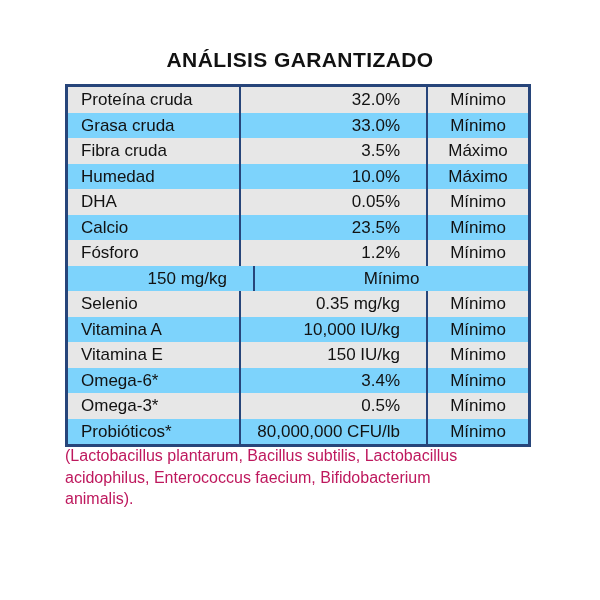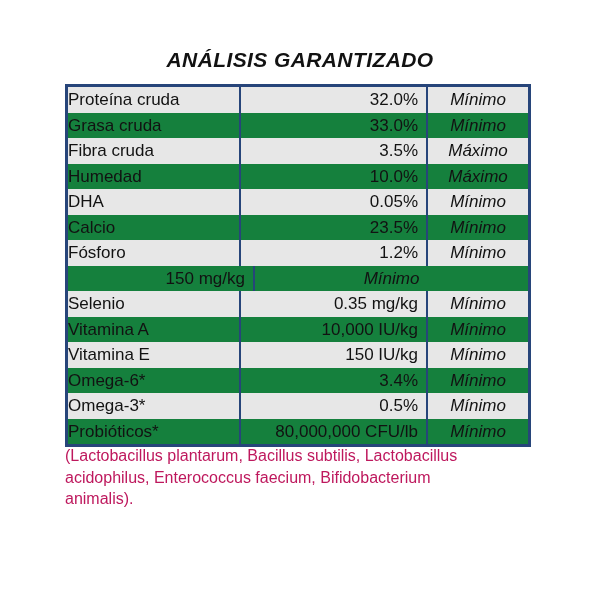--- a/index.html
+++ b/index.html
@@ -16,59 +16,58 @@
   .title {
     position: absolute;
     top: 48px;
     left: 0;
     width: 100%;
     text-align: center;
     font-size: 21px;
     font-weight: 700;
     letter-spacing: 0.4px;
     color: #121212;
-    font-style: italic;
   }
   .ga-table {
     position: absolute;
     left: 65px;
     top: 84px;
     width: 466px;
     border: 3px solid #27457A;
     background: #ffffff;
   }
   .ga-row {
     display: flex;
     height: 25.5px;
-    background: #15803d;
+    background: #7dd3fc;
   }
   .ga-row.striped { background: #E7E7E7; }
   .cell {
     display: flex;
     align-items: center;
     font-size: 17px;
     line-height: 1;
     color: #121212;
     overflow: hidden;
     white-space: nowrap;
   }
   .cell-name {
     width: 173px;
+    padding-left: 13px;
     border-right: 2px solid #27457A;
   }
   .cell-value {
     width: 187px;
     justify-content: flex-end;
-    padding-right: 8px;
+    padding-right: 26px;
     border-right: 2px solid #27457A;
   }
   .cell-limit {
     flex: 1;
     justify-content: center;
-    font-style: italic;
   }
   .footnote {
     position: absolute;
     left: 65px;
     top: 445px;
     width: 500px;
     font-size: 16px;
     line-height: 21.5px;
     color: #be185d;
   }

